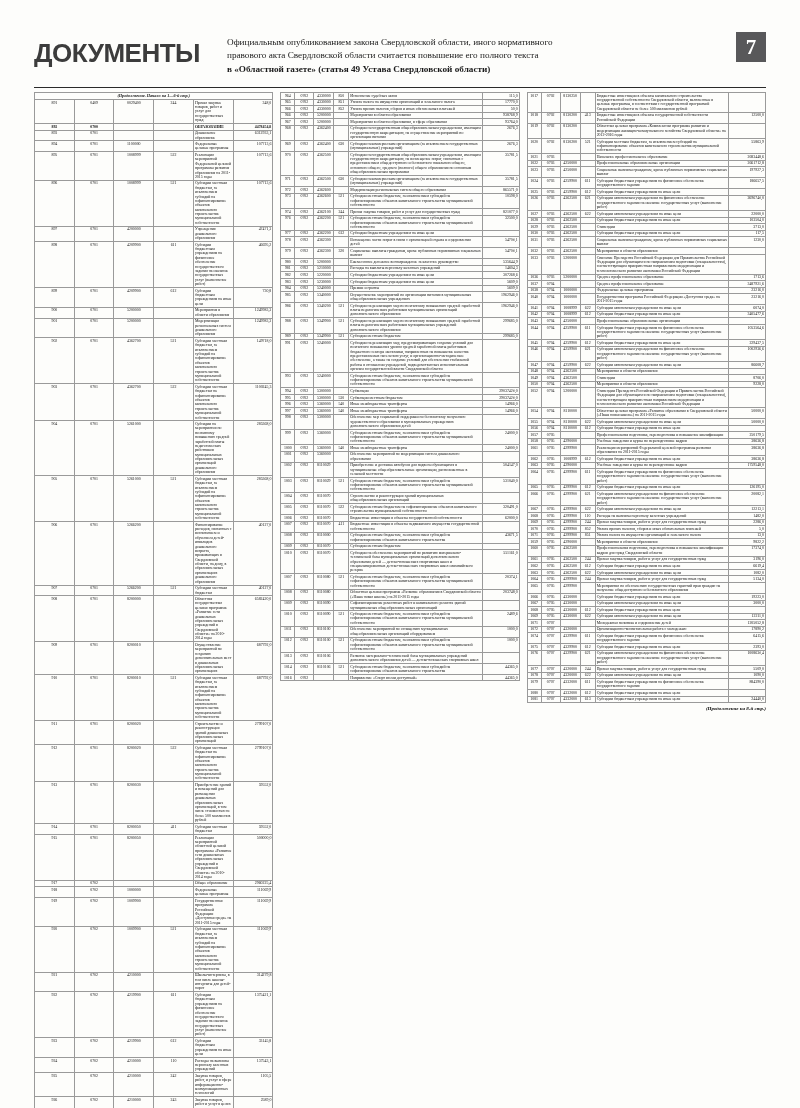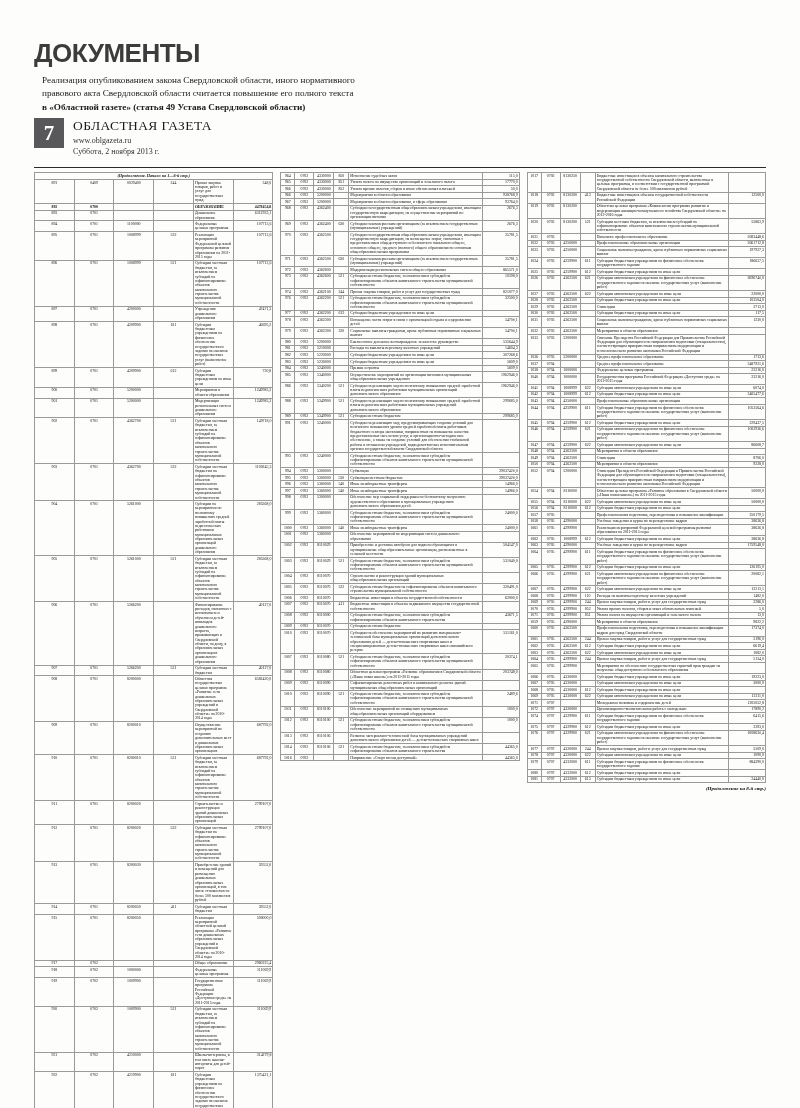--- a/index.html
+++ b/index.html
@@ -2,21 +2,21 @@
 <html><head>
 <meta charset="utf-8">
 <style>
   html,body{margin:0;padding:0;background:#b9b9b9;}
   body{font-family:"Liberation Serif", serif;}
   .page{
     width:800px;height:1108px;background:#fdfdfb;margin:0 auto;position:relative;
     box-sizing:border-box;padding:28px 34px 18px 34px;
   }
   
-  .masthead{display:flex;align-items:flex-start;justify-content:space-between;padding-bottom:6px;flex-direction:column;}
+  .masthead{display:flex;align-items:flex-start;justify-content:space-between;padding-bottom:6px;}
   .mast-left{width:185px;}
   .mast-title{
     font-family:"Liberation Sans", sans-serif;
     font-weight:bold;font-size:26px;letter-spacing:-0.5px;color:#3c3c3c;line-height:1;
     margin-top:12px;
   }
   .mast-mid{flex:1;padding:8px 10px 0 8px;}
   .mast-mid p{margin:0;font-size:9.2px;line-height:1.45;color:#1a1a1a;}
   .mast-mid .bold{font-weight:bold;}
   .mast-right{display:flex;align-items:flex-start;gap:9px;}
@@ -55,31 +55,26 @@
 </head>
 <body>
 
 <div class="page">
 
   <div class="masthead">
     <div class="mast-left">
       <div class="mast-title">ДОКУМЕНТЫ</div>
     </div>
     <div class="mast-mid">
-      <p>Реализация опубликованием закона Свердловской области, иного нормативного</p>
+      <p>Официальным опубликованием закона Свердловской области, иного нормативного</p>
       <p>правового акта  Свердловской области считается повышение его полного текста</p>
       <p class="bold">в «Областной газете» (статья 49 Устава Свердловской области)</p>
     </div>
     <div class="mast-right">
       <div class="pagenum">7</div>
-      <div class="mast-rt">
-        <div class="og">ОБЛАСТНАЯ ГАЗЕТА</div>
-        <div class="site">www.oblgazeta.ru</div>
-        <div class="date">Суббота, 2 ноября 2013 г.</div>
-      </div>
     </div>
   </div>
 
   <div class="rule"></div>
 
   <div class="cols">
     <div class="col">
       <table class="t">
         <tbody id="tb0">
             <tr>

